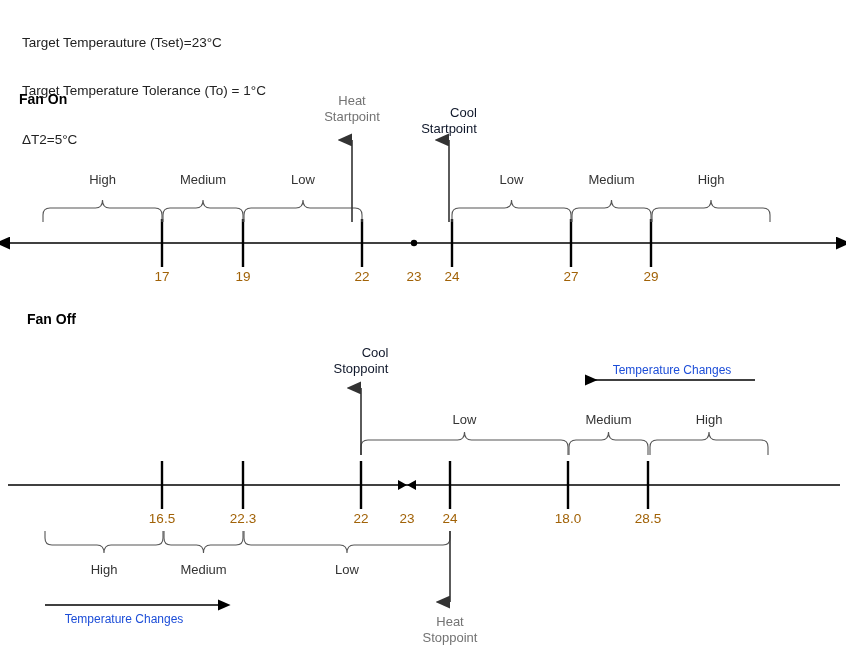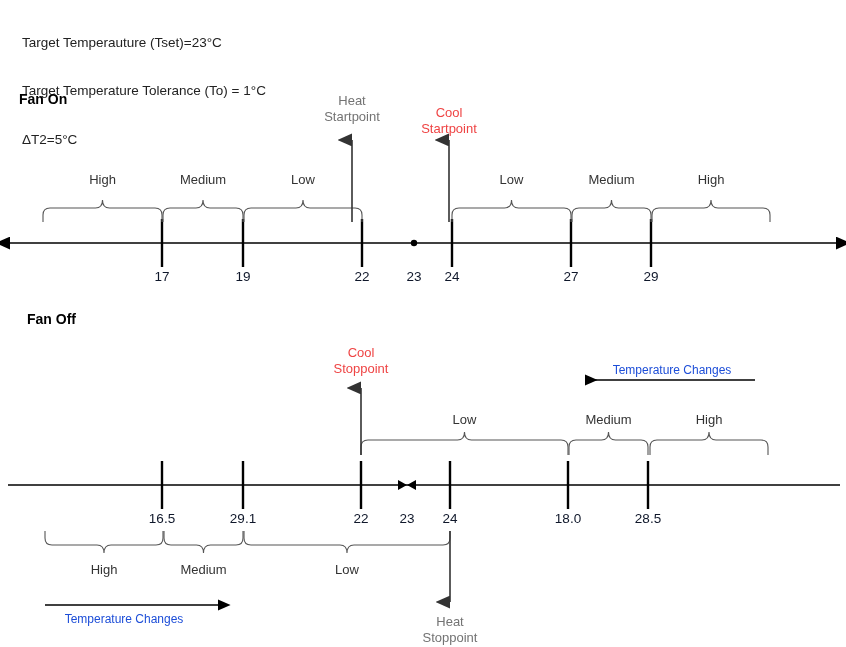--- a/index.html
+++ b/index.html
@@ -43,21 +43,21 @@
     font-size: 14px;
     font-weight: bold;
     color: #000000;
   }
   #fan-on-title  { left: 19px; top: 91px; }
   #fan-off-title { left: 27px; top: 311px; }
 
   .tick-label {
     position: absolute;
     font-size: 13.5px;
-    color: #0f172a;
+    color: #a16207;
     text-align: center;
     transform: translateX(-50%);
     white-space: nowrap;
   }
   .brace-label {
     position: absolute;
     font-size: 13px;
     color: #333333;
     text-align: center;
     transform: translateX(-50%);
@@ -65,21 +65,21 @@
   }
   .callout {
     position: absolute;
     font-size: 13px;
     text-align: center;
     transform: translateX(-50%);
     line-height: 16px;
     white-space: nowrap;
   }
   .callout.heat { color: #737373; }
-  .callout.cool { color: #ef4444; }
+  .callout.cool { color: #0f172a; text-align: right; }
   .flow-label {
     position: absolute;
     font-size: 12px;
     color: #1d4ed8;
     text-align: center;
     transform: translateX(-50%);
     white-space: nowrap;
   }
 </style>
 </head>
@@ -166,21 +166,21 @@
       <div class="brace-label" style="left: 711px; top: 172px;">High</div>
       <div class="callout heat" style="left: 352px; top: 93px;">
         <div>Heat</div>
         <div>Startpoint</div>
       </div>
       <div class="callout cool" style="left: 449px; top: 105px;">
         <div>Cool</div>
         <div>Startpoint</div>
       </div>
       <div class="tick-label" style="left: 162px; top: 511px;">16.5</div>
-      <div class="tick-label" style="left: 243px; top: 511px;">29.1</div>
+      <div class="tick-label" style="left: 243px; top: 511px;">22.3</div>
       <div class="tick-label" style="left: 361px; top: 511px;">22</div>
       <div class="tick-label" style="left: 407px; top: 511px;">23</div>
       <div class="tick-label" style="left: 450px; top: 511px;">24</div>
       <div class="tick-label" style="left: 568px; top: 511px;">18.0</div>
       <div class="tick-label" style="left: 648px; top: 511px;">28.5</div>
       <div class="brace-label" style="left: 464.5px; top: 412px;">Low</div>
       <div class="brace-label" style="left: 608.5px; top: 412px;">Medium</div>
       <div class="brace-label" style="left: 709px; top: 412px;">High</div>
       <div class="brace-label" style="left: 104px; top: 562px;">High</div>
       <div class="brace-label" style="left: 203.5px; top: 562px;">Medium</div>

